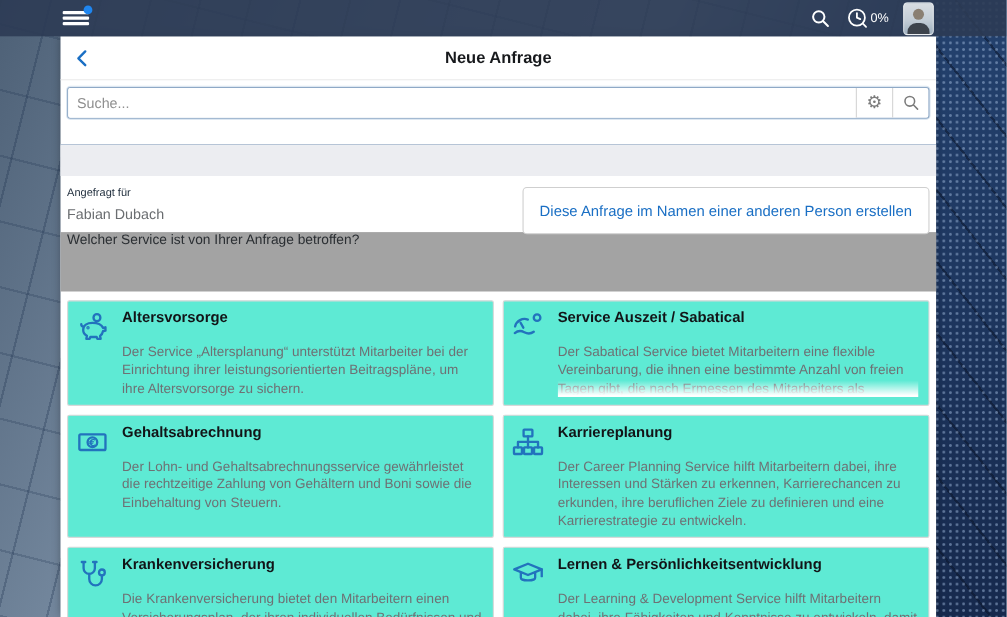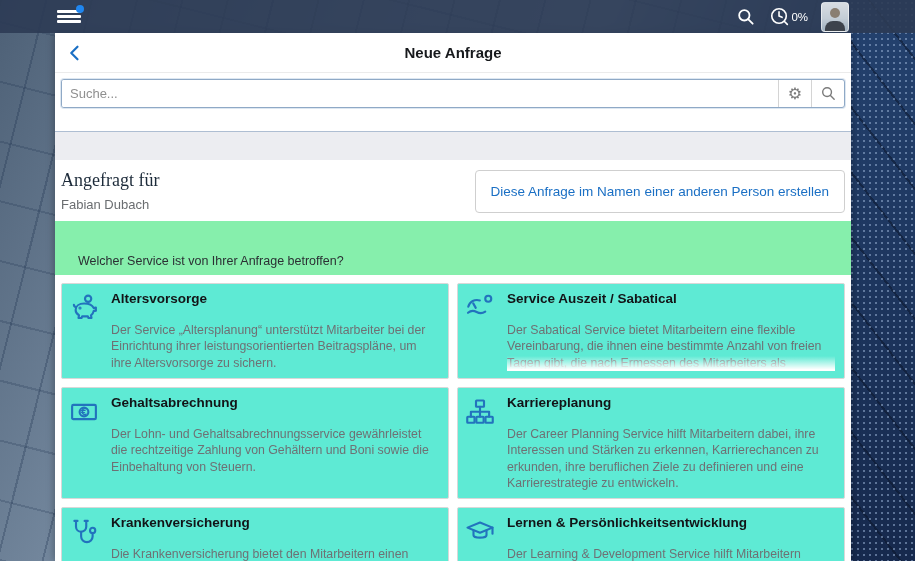--- a/index.html
+++ b/index.html
@@ -47,26 +47,26 @@
   .search-row{padding:6px 6px 23px;border-bottom:1px solid #aebed2;flex:none;}
   .search-box{display:flex;height:27px;border:1px solid #8fa9c6;border-radius:3px;background:#fff;overflow:hidden;box-shadow:0 0 0 1px rgba(120,160,200,.25);}
   .search-input{flex:1;border:none;outline:none;padding:0 8px;font-size:13px;font-family:inherit;color:#333;}
   .search-input::placeholder{color:#8f8f8f;}
   .sb-cell{width:32px;display:flex;align-items:center;justify-content:center;border-left:1px solid #d4d4d4;color:#7b7b7b;cursor:pointer;}
   .gear-glyph{font-size:16px;line-height:1;}
 
   .gray-band1{height:28px;background:#ecedf1;flex:none;}
 
   .request-row{position:relative;padding:10px 6px 9px;flex:none;}
-  .req-label{font-size:18px;color:#1d2b3a;font-family:Liberation Serif, serif;}
+  .req-label{font-size:10px;color:#1d2b3a;}
   .req-name{font-size:13px;color:#6a6d70;margin-top:6px;}
   .behalf-btn{position:absolute;right:6px;top:10px;height:43px;padding:0 15px;background:#fff;
     border:1px solid #cfcfcf;border-radius:4px;color:#1a6fc4;font-size:13.5px;font-family:inherit;cursor:pointer;}
 
-  .gray-band2{height:47px;background:#86efac;display:flex;align-items:flex-end;padding:0 23px 7px;flex:none;}
+  .gray-band2{height:47px;background:#a3a3a3;display:flex;align-items:flex-start;padding:0 6px 7px;flex:none;}
   .question{font-size:12.5px;color:#2b2f33;}
 
   .cards{display:grid;grid-template-columns:1fr 1fr;gap:8px;padding:8px 6px;flex:none;}
   .card{background:#5eead4;border:1px solid #d8d8d8;border-radius:2px;display:flex;padding:7px 9px 7px 7px;min-height:58px;cursor:pointer;}
   .card-icon{width:42px;flex:none;padding-top:2px;}
   .card-icon svg{width:30px;height:30px;}
   .card-body{flex:1;min-width:0;}
   .card-title{font-size:13.5px;font-weight:bold;color:#121417;margin-bottom:2px;}
   .card-desc{font-size:12.3px;color:#6e7174;line-height:1.33;margin-top:16px;}
   .card-desc.truncated{max-height:49px;overflow:hidden;position:relative;}

